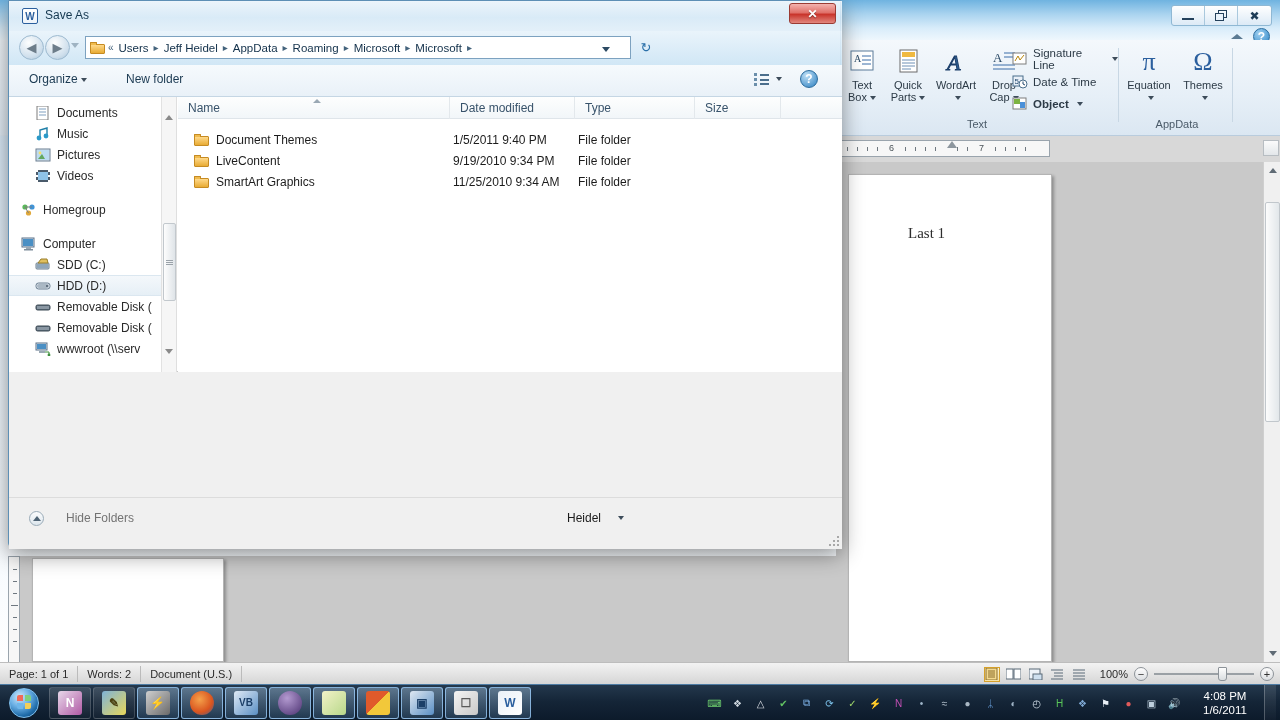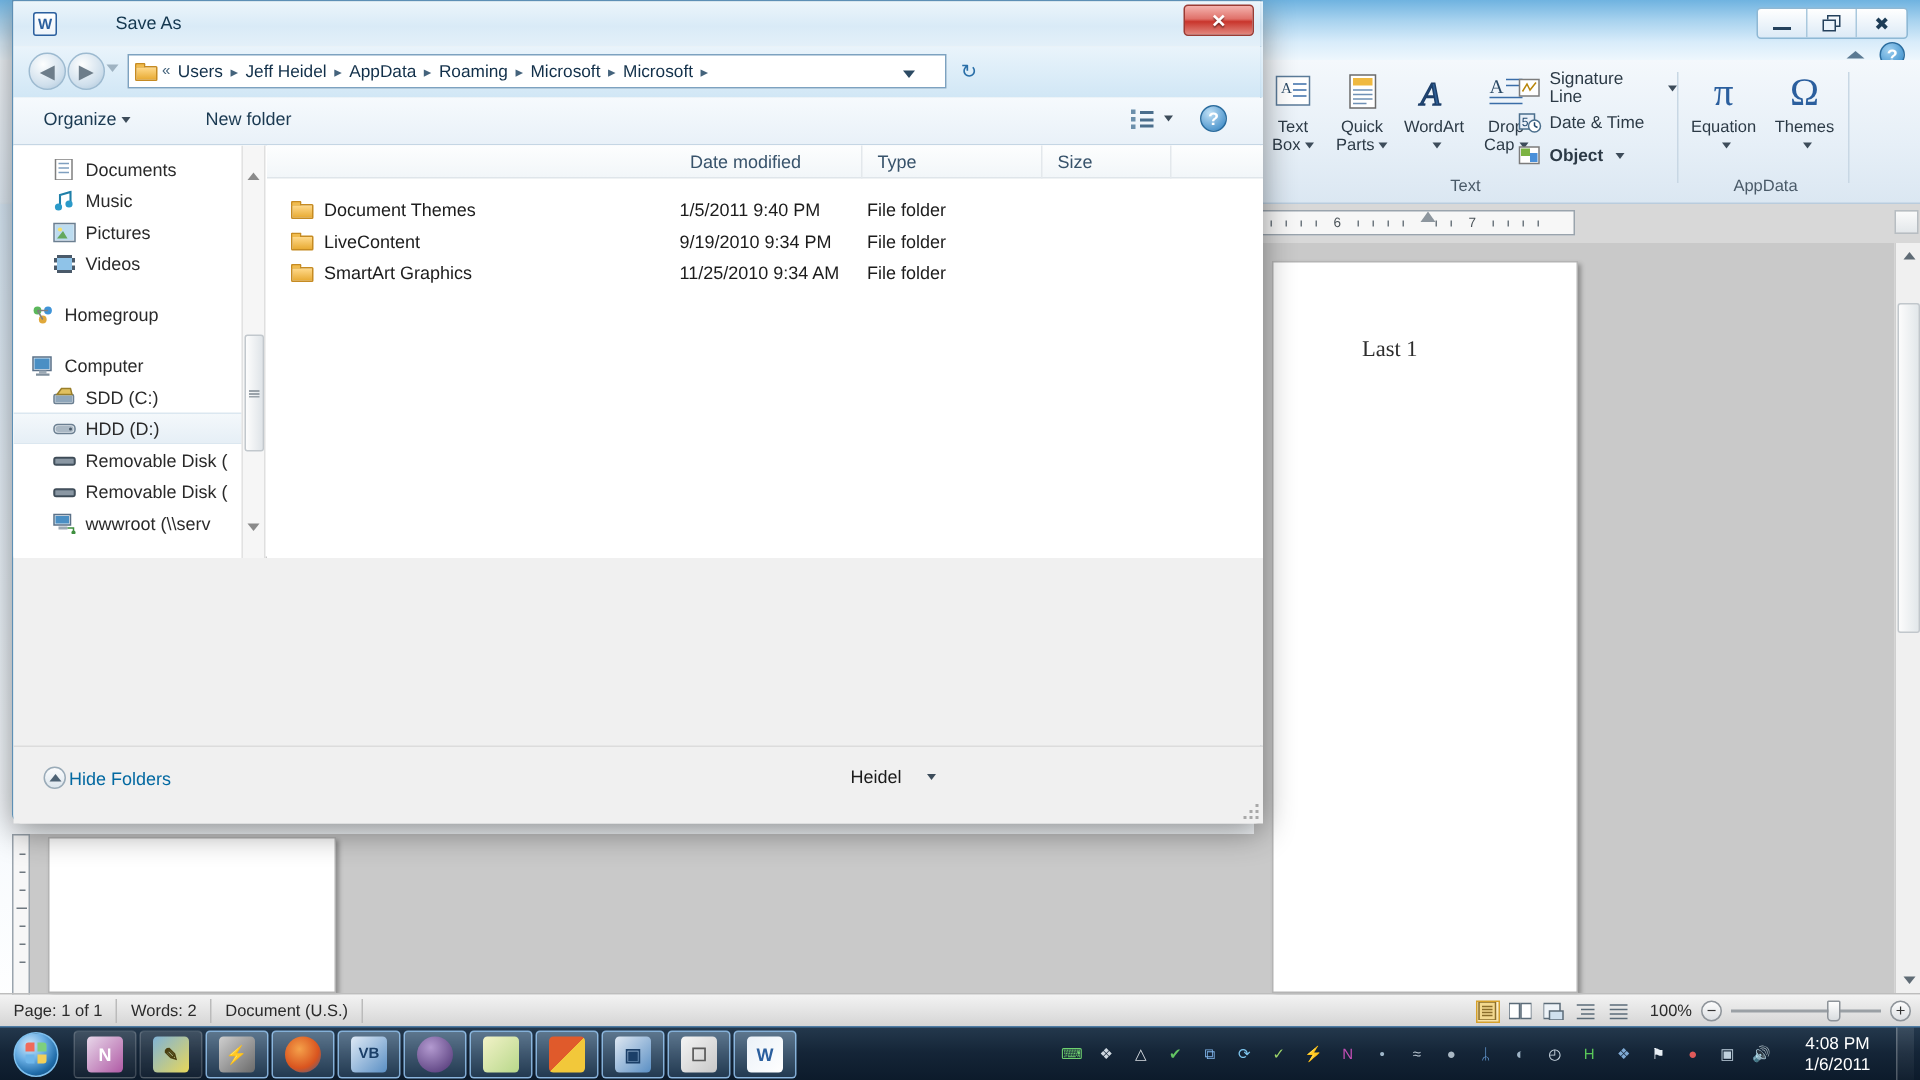--- a/index.html
+++ b/index.html
@@ -133,21 +133,21 @@
     background:linear-gradient(180deg,rgba(255,255,255,.10),rgba(255,255,255,.02));}
 
   
   #saveas{position:absolute; left:8px; top:0px; width:833px; height:548px;
     background:#f0f0f0; border:1px solid #5d8fb5; border-radius:0 0 5px 5px;
     box-shadow:0 6px 22px rgba(0,0,0,.45);}
   #dlg-frame{position:absolute; left:0; top:0; width:833px; height:548px;
     border:1px solid rgba(255,255,255,.75); border-radius:0 0 5px 5px; pointer-events:none;}
   #dlg-title{position:absolute; left:0; top:0; width:833px; height:30px;
     background:linear-gradient(180deg,rgba(235,245,252,.90) 0%,rgba(214,234,248,.88) 55%,rgba(226,240,250,.90) 100%);}
-  #dlg-title-label{position:absolute; left:36px; top:7px; font-size:12px; color:#14374f;margin-left:32px;}
+  #dlg-title-label{position:absolute; left:36px; top:7px; font-size:12px; color:#14374f;}
   #word-icon-dlg{position:absolute; left:13px; top:7px; width:16px; height:16px;
     background:linear-gradient(180deg,#fff,#eef4fa); border:1.5px solid #2b5f9e; border-radius:2px;
     color:#2b5f9e; font-size:10px; font-weight:bold; display:flex; align-items:center; justify-content:center;}
   #dlg-close{position:absolute; right:6px; top:2px; width:47px; height:21px; border-radius:3px;
     background:linear-gradient(180deg,#f4b3ae 0%,#e0716a 45%,#c9352c 55%,#e2887f 100%);
     border:1px solid #9b3b33; display:flex; align-items:center; justify-content:center;
     color:#fff; font-size:12px; font-weight:bold; text-shadow:0 1px 1px rgba(0,0,0,.4);}
 
   #navbar{position:absolute; left:0; top:30px; width:833px; height:34px;
     background:linear-gradient(180deg,rgba(233,244,252,.92),rgba(206,230,246,.92));}
@@ -174,21 +174,21 @@
   #searchbox{position:absolute; left:652px; top:5px; width:172px; height:23px;
     background:#fff; border:1px solid #7da2c0; display:flex; align-items:center; padding:0 6px;}
   #search-ph{font-size:11.5px; color:#8b8b8b; font-style:italic; flex:1;}
   .mag{width:11px;height:11px;border:1.6px solid #4a6e8c;border-radius:50%;position:relative;}
   .mag:after{content:"";position:absolute;right:-4px;bottom:-3px;width:5px;height:1.6px;
     background:#4a6e8c;transform:rotate(45deg);}
 
   #toolbar{position:absolute; left:0; top:64px; width:833px; height:32px;
     background:linear-gradient(180deg,#f6fafd,#e9f1f8); border-bottom:1px solid #c5d6e4;}
   #organize{position:absolute; left:20px; top:7px; font-size:12px; color:#1b3a52;}
-  #newfolder{position:absolute; left:128px; top:7px; font-size:12px; color:#1b3a52;}
+  #newfolder{position:absolute; left:117px; top:7px; font-size:12px; color:#1b3a52;}
   #viewbtn{position:absolute; right:60px; top:7px; display:flex; align-items:center; gap:4px;}
   .viewicon{width:15px;height:13px;position:relative;}
   .viewicon i{position:absolute;left:6px;width:9px;height:1.5px;background:#4a6e8c;}
   .viewicon b{position:absolute;left:0;width:3px;height:3px;background:#6b8fab;}
   #helpbtn-dlg{position:absolute; right:24px; top:5px; width:18px;height:18px;border-radius:50%;
     background:radial-gradient(circle at 35% 28%,#bfe0f6,#2c7fc0); color:#fff; font-size:12px;
     font-weight:bold; display:flex;align-items:center;justify-content:center; border:1px solid #2a6c9e;}
 
   #dlg-body{position:absolute; left:0; top:96px; width:833px; height:275px; background:#fff;
     border-bottom:1px solid #c9c9c9;}
@@ -219,22 +219,22 @@
     border-left:4px solid transparent;border-right:4px solid transparent;border-bottom:4px solid #9aa8b4;}
   .frow{position:absolute; left:0; width:664px; height:21px; display:flex; align-items:center;
     font-size:12px; color:#1c1c1c;}
   .fname{position:absolute; left:16px; display:flex; align-items:center; gap:7px;}
   .fdate{position:absolute; left:275px;} .ftype{position:absolute; left:400px;}
 
   #form{position:absolute; left:0; top:371px; width:833px; height:125px; background:#f0f0f0;}
 
   #footer{position:absolute; left:0; top:496px; width:833px; height:52px;
     background:#f0f0f0; border-top:1px solid #dcdcdc;}
-  #hidefolders{position:absolute; left:20px; top:13px; display:flex; align-items:center; gap:2px;
-    font-size:12px; color:#0369a1;}
+  #hidefolders{position:absolute; left:20px; top:13px; display:flex; align-items:flex-start; gap:22px;
+    font-size:12px; color:#737373;}
   .circ-up{width:15px;height:15px;border-radius:50%;border:1px solid #9aabb8;
     background:linear-gradient(180deg,#fbfcfd,#dde6ed); display:flex;align-items:center;justify-content:center;}
   .tri-sm{width:0;height:0;border-left:4px solid transparent;border-right:4px solid transparent;
     border-bottom:5px solid #4e6375;}
   #tools{position:absolute; left:558px; top:13px; display:flex; align-items:center; gap:14px;
     font-size:12px; color:#1b1b1b;}
   #resizer{position:absolute; right:3px; bottom:3px; width:10px; height:10px;}
   .rz{position:absolute; width:2px;height:2px;background:#a8a8a8;}
 </style>
 </head>
@@ -665,20 +665,24 @@
         <div style="position:absolute;left:3px;top:4px"><span class="tri-up" style="border-bottom-color:#8a8a8a"></span></div>
         <div id="nsc-thumb">
             <span class="grip"></span>
           </div>
         <div style="position:absolute;left:3px;bottom:4px"><span class="tri-dn" style="border-top-color:#8a8a8a"></span></div>
       </div>
     </div>
 
     <div id="filelist">
       <div id="collist">
+        <div class="colhdr" style="left:0; width:272px;">
+          <span>Name</span>
+          <span id="sortmark"></span>
+        </div>
         <div class="colhdr" style="left:272px; width:125px;">
           <span>Date modified</span>
         </div>
         <div class="colhdr" style="left:397px; width:120px;">
           <span>Type</span>
         </div>
         <div class="colhdr" style="left:517px; width:86px;">
           <span>Size</span>
         </div>
         <div class="colhdr" style="left:603px; width:61px; border-right:none;"></div>

